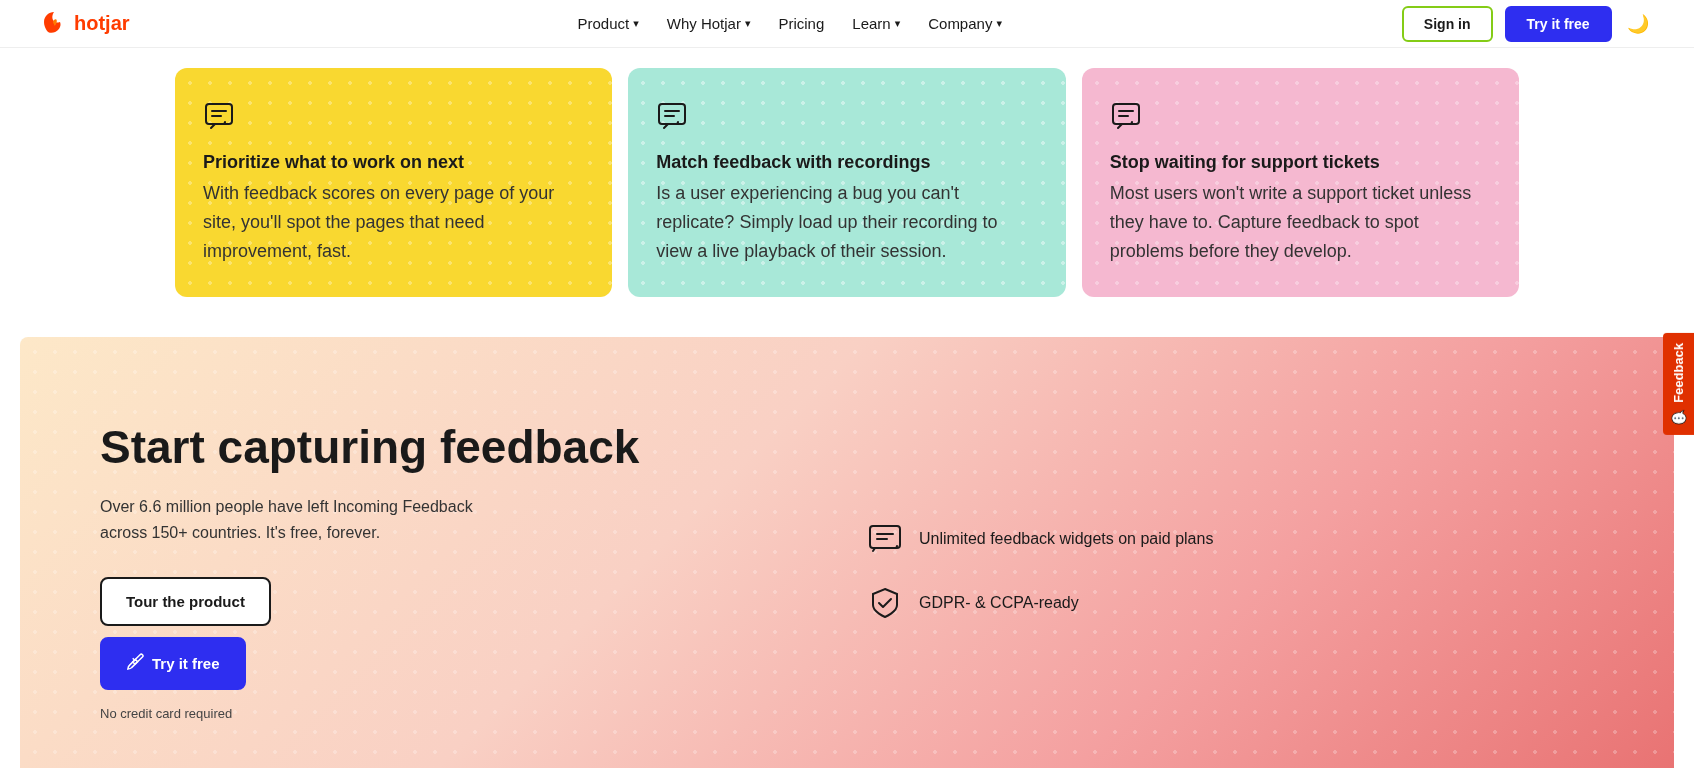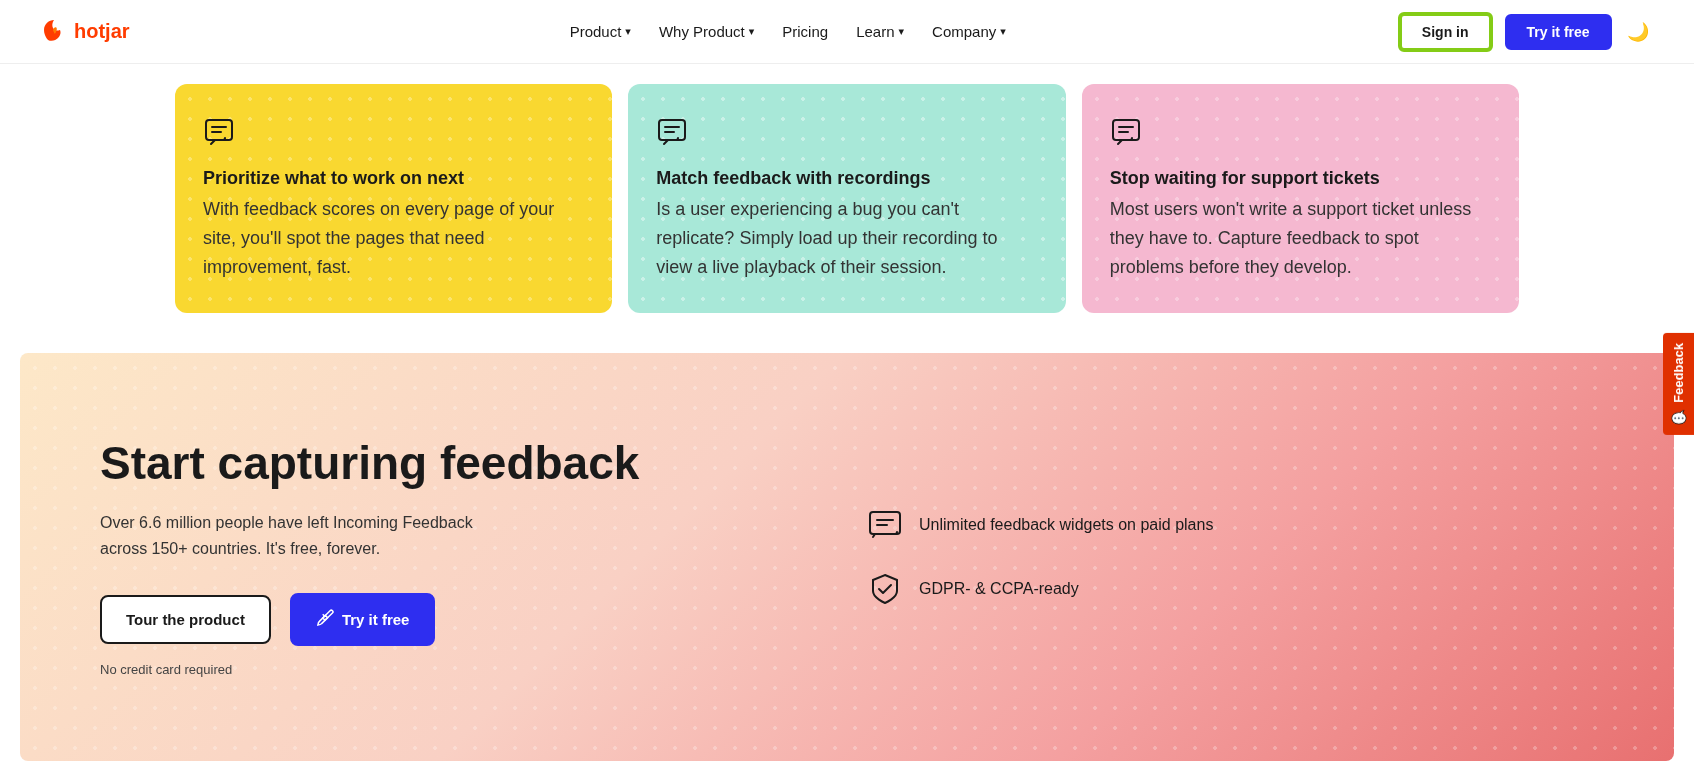--- a/index.html
+++ b/index.html
@@ -1,35 +1,35 @@
 <!DOCTYPE html>
 <html><head>
   <meta charset="utf-8">
   <style>
     * { box-sizing: border-box; margin: 0; padding: 0; }
     body { font-family: -apple-system, BlinkMacSystemFont, 'Segoe UI', sans-serif; background: #fff; overflow-x: hidden; }
 
     
     nav {
       display: flex; align-items: center; justify-content: space-between;
-      padding: 0 40px; height: 64px; border-bottom: 1px solid #eee;
+      padding: 0 40px; height: 48px; border-bottom: 1px solid #eee;
       position: sticky; top: 0; background: #fff; z-index: 100;
     }
     .nav-logo { display: flex; align-items: center; gap: 6px; text-decoration: none; }
     .nav-logo-text { font-weight: 700; font-size: 20px; color: #ff3c00; }
     .nav-links { display: flex; align-items: center; gap: 28px; padding-left: 48px; }
     .nav-link {
       font-size: 15px; color: #1a1a1a; text-decoration: none;
       display: flex; align-items: center; gap: 4px; cursor: pointer;
       background: none; border: none; font-family: inherit;
     }
     .nav-chevron { font-size: 11px; }
     .nav-actions { display: flex; align-items: center; gap: 12px; }
     .btn-signin {
-      padding: 8px 20px; border: 4px solid #84cc16; border-radius: 6px;
+      padding: 8px 20px; border: 2px solid #84cc16; border-radius: 6px;
       background: #fff; color: #1a1a1a; font-size: 14px; font-weight: 600;
       cursor: pointer; font-family: inherit;
     }
     .btn-try {
       padding: 8px 20px; border: 2px solid #2e2ef0; border-radius: 6px;
       background: #2e2ef0; color: #fff; font-size: 14px; font-weight: 600;
       cursor: pointer; font-family: inherit;
     }
     .dark-mode-btn {
       background: none; border: none; cursor: pointer; font-size: 18px; padding: 4px;
@@ -62,21 +62,21 @@
       background-image: radial-gradient(circle at 15px 15px, rgba(255,255,255,0.25) 2px, transparent 2px),
                         linear-gradient(135deg, #fde8c8 0%, #f9d0c4 40%, #f4a0a0 70%, #e87070 100%);
       background-size: 20px 20px, 100% 100%;
       margin: 0 20px 0 20px; border-radius: 8px;
       display: grid; grid-template-columns: 1fr 1fr;
       padding: 84px 80px; gap: 40px; align-items: center;
     }
     .cta-left {}
     .cta-title { font-size: 46px; font-weight: 800; color: #1a1a1a; line-height: 1.15; margin-bottom: 20px; }
     .cta-desc { font-size: 16px; color: #333; line-height: 1.6; margin-bottom: 32px; max-width: 420px; }
-    .cta-buttons { display: flex; align-items: center; gap: 19px; margin-bottom: 16px; }
+    .cta-buttons { display: flex; align-items: flex-start; gap: 11px; margin-bottom: 16px; flex-direction: column; }
     .btn-tour {
       padding: 14px 24px; border: 2px solid #1a1a1a; border-radius: 8px;
       background: #fff; color: #1a1a1a; font-size: 15px; font-weight: 600;
       cursor: pointer; font-family: inherit; text-decoration: none; display: inline-block;
     }
     .btn-try-cta {
       padding: 14px 24px; border: 2px solid #2e2ef0; border-radius: 8px;
       background: #2e2ef0; color: #fff; font-size: 15px; font-weight: 600;
       cursor: pointer; font-family: inherit; display: flex; align-items: center; gap: 8px;
     }
@@ -110,21 +110,21 @@
     </span>
     <span class="nav-logo-text">hotjar</span>
   </a>
 
   <div class="nav-links">
     <button class="nav-link">
       <span>Product</span>
       <span class="nav-chevron">▾</span>
     </button>
     <button class="nav-link">
-      <span>Why Product</span>
+      <span>Why Hotjar</span>
       <span class="nav-chevron">▾</span>
     </button>
     <button class="nav-link">
       <span>Pricing</span>
     </button>
     <button class="nav-link">
       <span>Learn</span>
       <span class="nav-chevron">▾</span>
     </button>
     <button class="nav-link">

